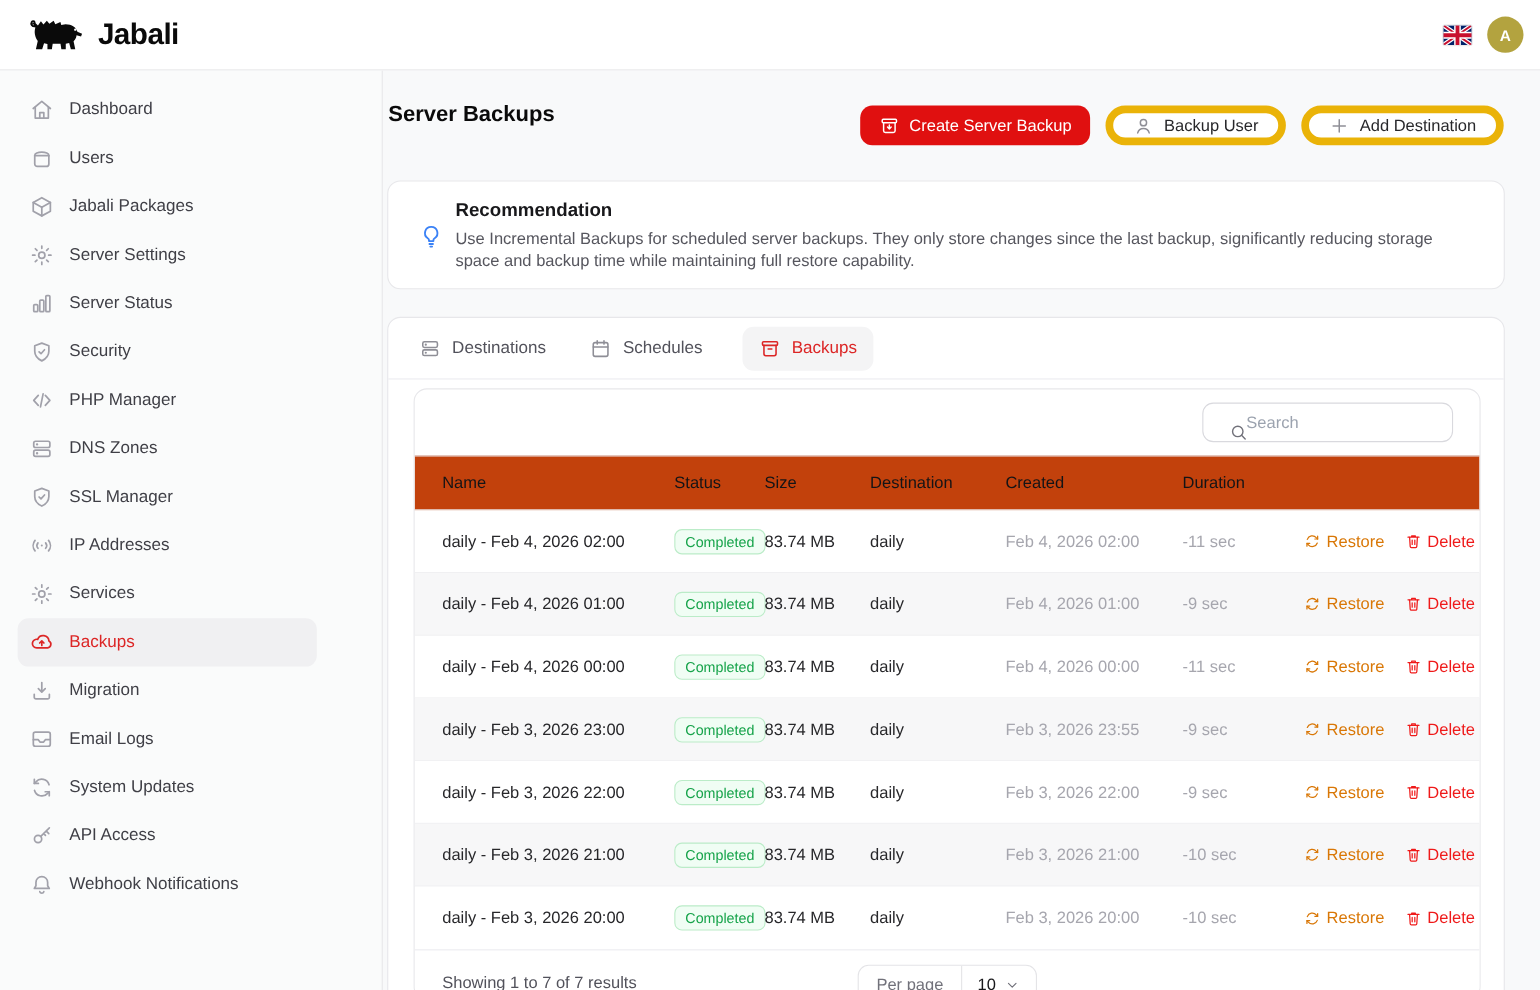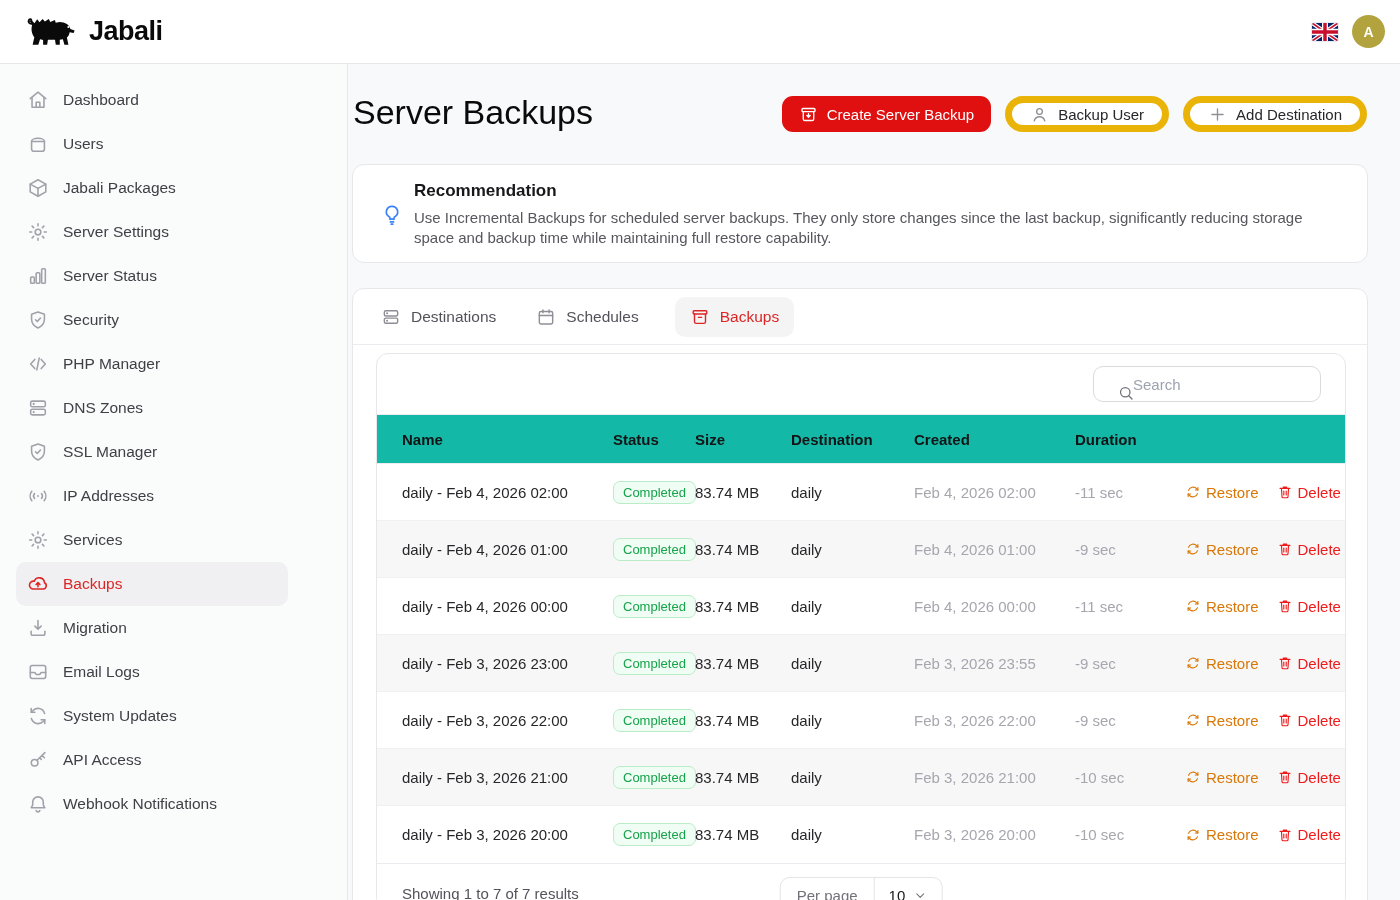--- a/index.html
+++ b/index.html
@@ -21,21 +21,21 @@
   
   #sidebar { position:absolute; left:0; top:64px; width:348px; height:836px; background:#fafbfb;
              border-right:1px solid #e8e8ea; padding-top:14px; }
   .side-item { width:272px; height:44px; margin-left:16px; display:flex; align-items:center; gap:14px;
                padding-left:11px; border-radius:10px; color:#3f3f46; font-size:15.5px; cursor:pointer; }
   .side-item .ic { width:22px; height:22px; color:#a1a1aa; flex:0 0 22px; }
   .side-item.active { background:#f0f0f2; color:#dc2626; font-weight:500; }
   .side-item.active .ic { color:#dc2626; }
 
   
-  .page-title { position:absolute; left:353px; top:93px; font-size:34px; font-weight:400; color:#0a0a0a; }
+  .page-title { position:absolute; left:353px; top:93px; font-size:20px; font-weight:700; color:#0a0a0a; }
   .actions { position:absolute; top:96px; right:33px; display:flex; gap:14px; }
   .btn { height:36px; display:flex; align-items:center; gap:9px; font-size:15px; cursor:pointer; border:none; background:none; }
   .btn .ic { width:19px; height:19px; }
   .btn.primary { background:#e01010; color:#ffffff; border-radius:11px; padding:0 17px; font-weight:500; }
   .btn.primary .ic { color:#ffffff; }
   .btn.outline { background:#ffffff; color:#27272a; border:7px solid #eab308; border-radius:18px; padding:0 18px; }
   .btn.outline .ic { color:#8e8e96; }
 
   
   .rec-card { position:absolute; left:352px; top:164px; width:1016px; height:99px; background:#fff;
@@ -58,22 +58,22 @@
                 border:1px solid #e7e7ea; border-radius:12px; overflow:hidden; background:#fff; }
   .search-row { position:relative; height:60px; }
   .search-box { position:absolute; right:24px; top:12px; width:228px; height:36px; }
   .search-box input { width:100%; height:100%; border:1px solid #d9d9de; border-radius:10px; padding:0 12px 0 39px;
                       font-size:15px; color:#27272a; outline:none; font-family:inherit; background:#fff; }
   .search-box input::placeholder { color:#9ca3af; }
   .search-box .ic { position:absolute; left:12px; top:9px; width:18px; height:18px; color:#71717a; pointer-events:none; }
 
   .grid-row { display:grid; grid-template-columns:211px 82px 96px 123px 161px 110px 1fr;
               align-items:center; padding:0 24px 0 25px; }
-  .thead { height:50px; background:#14b8a6; border-top:1px solid #ececf0; border-bottom:1px solid #ececf0;
-           font-size:15px; font-weight:700; color:#141416; }
+  .thead { height:50px; background:#c2410c; border-top:1px solid #ececf0; border-bottom:1px solid #ececf0;
+           font-size:15px; font-weight:400; color:#141416; }
   .trow { height:57px; font-size:15px; border-bottom:1px solid #f0f0f2; background:#fff; }
   .trow:nth-child(even) { background:#f7f7f8; }
   .trow:last-child { border-bottom:none; }
   .c-dark { color:#27272a; }
   .c-muted { color:#a6a6ae; }
   .badge { display:inline-block; justify-self:start; font-size:13px; color:#16a34a; background:#f0fdf4;
            border:1px solid #bbecc8; border-radius:7px; padding:3px 9px; }
   .row-actions { display:flex; justify-content:flex-end; align-items:center; gap:18px; }
   .link { display:flex; align-items:center; gap:5px; font-size:15px; cursor:pointer; }
   .link .ic { width:16px; height:16px; }

